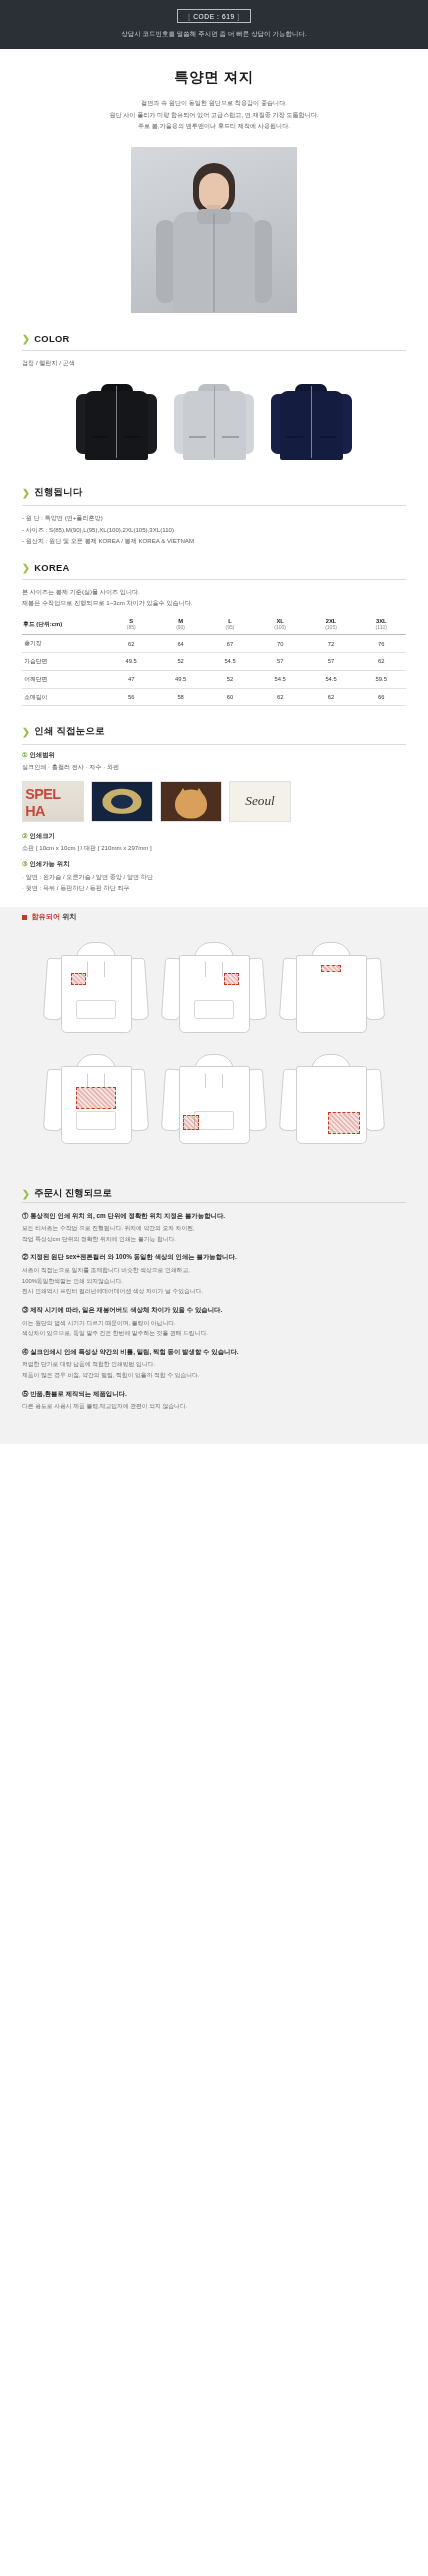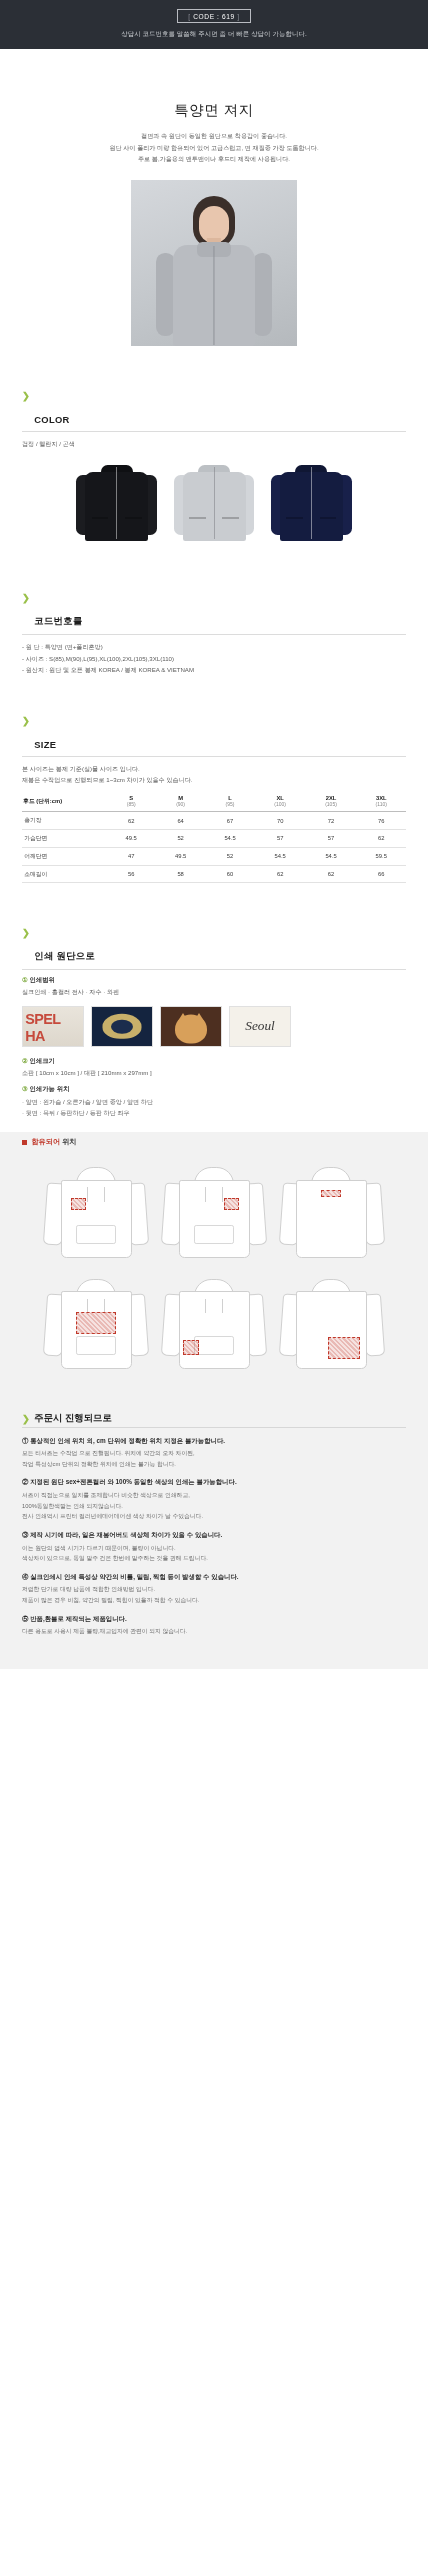--- a/index.html
+++ b/index.html
@@ -28,21 +28,21 @@
     margin-bottom: 6.6px;
   }
   .code-pill .brk { color: #8c9098; }
   .banner-sub { font-size: 6.4px; color: #d3d6da; letter-spacing: 0.1px; }
 
   
   .sec { padding: 0 22px; }
 
   
   .title-block { text-align: center; padding: 19px 0 5.5px; }
-  .prod-title { font-size: 14.4px; font-weight: normal; color: #1d1d1d; letter-spacing: 0.6px; margin-top: 33px; }
+  .prod-title { font-size: 14.4px; font-weight: bold; color: #1d1d1d; letter-spacing: 0.6px; }
   .prod-desc { margin-top: 10px; font-size: 6.1px; line-height: 1.9; color: #5b5b5b; }
 
   
   .hero-wrap { display: flex; justify-content: center; padding: 10px 0 14.4px; }
   .hero {
     width: 166px; height: 166px;
     background: #cfd2d6;
     position: relative;
     overflow: hidden;
   }
@@ -81,21 +81,21 @@
   }
   .model-armL { left: calc(50% - 58px); }
   .model-armR { left: calc(50% + 39px); }
 
   
   .sec-head {
     display: flex; align-items: center; gap: 4.4px;
     padding: 5.5px 0 3.3px;
   }
   .sec-head .chev { color: #9ac04a; font-size: 9.4px; font-weight: bold; line-height: 1; }
-  .sec-head .txt { font-size: 9.4px; font-weight: bold; color: #1d1d1d; letter-spacing: 0.3px; margin-top: 48px; }
+  .sec-head .txt { font-size: 9.4px; font-weight: bold; color: #1d1d1d; letter-spacing: 0.3px; }
   .rule { height: 0.6px; background: #dcdcdc; margin: 2.2px 0 6.6px; }
 
   .sub-text { font-size: 6.1px; color: #5b5b5b; line-height: 1.9; }
 
   
   .jacket-row { display: flex; justify-content: center; gap: 14.4px; padding: 10px 0 13.3px; }
   .jacket { width: 83px; height: 89px; position: relative; }
   .jk-body { position:absolute; left:10px; top:12.2px; width:63px; height:69px; border-radius:7.8px 7.8px 2.2px 2.2px; }
   .jk-collar { position:absolute; left:25.5px; top:5.5px; width:32px; height:14.4px; border-radius:6.6px 6.6px 0 0; }
   .jk-sleeveL { position:absolute; left:1.1px; top:15.5px; width:16.6px; height:60px; border-radius:6.6px; }
@@ -250,34 +250,34 @@
         <div class="jk-zip"></div>
         <div class="jk-pocketL"></div>
         <div class="jk-pocketR"></div>
       </div>
     </div>
   </div>
 
   <div class="sec">
     <div class="sec-head">
       <span class="chev">❯</span>
-      <span class="txt">코드번호를</span>
+      <span class="txt">진행됩니다</span>
     </div>
     <div class="rule"></div>
     <div class="sub-text">
       <div>- 원    단 : 특양면 (면+폴리혼방)</div>
       <div>- 사이즈 : S(85),M(90),L(95),XL(100),2XL(105),3XL(110)</div>
       <div>- 원산지 : 원단 및 오픈 봉제 KOREA / 봉제 KOREA &amp; VIETNAM</div>
     </div>
   </div>
 
   <div class="sec" style="padding-top:10px">
     <div class="sec-head">
       <span class="chev">❯</span>
-      <span class="txt">SIZE</span>
+      <span class="txt">KOREA</span>
     </div>
     <div class="rule"></div>
     <div class="size-note">
       <div>본 사이즈는 봉제 기준(실)물 사이즈 입니다.</div>
       <div>재봉은 수작업으로 진행되므로 1~3cm 차이가 있을수 있습니다.</div>
     </div>
 
     <table class="size">
       <thead>
         <tr>
@@ -347,21 +347,21 @@
           <td>62</td>
           <td>66</td>
         </tr>
       </tbody>
     </table>
   </div>
 
   <div class="sec" style="padding-top:13.3px;padding-bottom:10px">
     <div class="sec-head">
       <span class="chev">❯</span>
-      <span class="txt">인쇄 원단으로</span>
+      <span class="txt">인쇄 직접눈으로</span>
     </div>
     <div class="rule"></div>
 
     <div class="guide-item">
       <div class="guide-title">
         <span class="num">①</span><span>인쇄범위</span>
       </div>
       <div class="guide-body">실크인쇄 · 홀컬러 전사 · 자수 · 와펜</div>
     </div>
 

